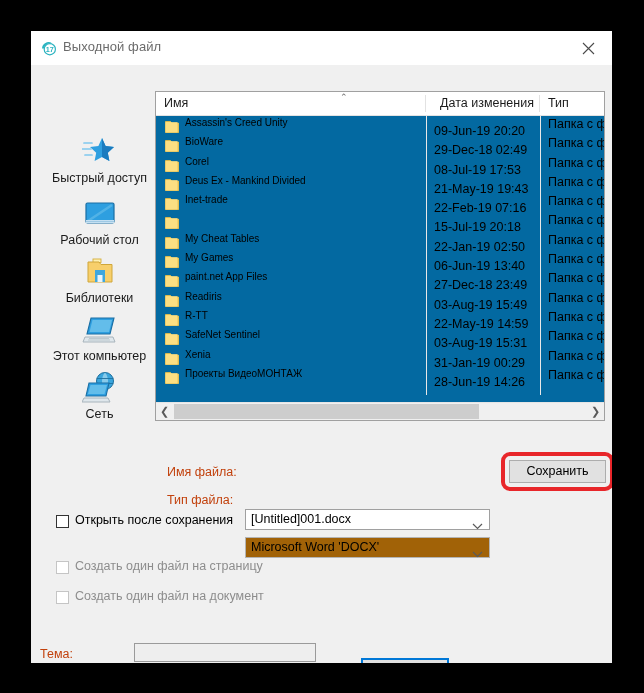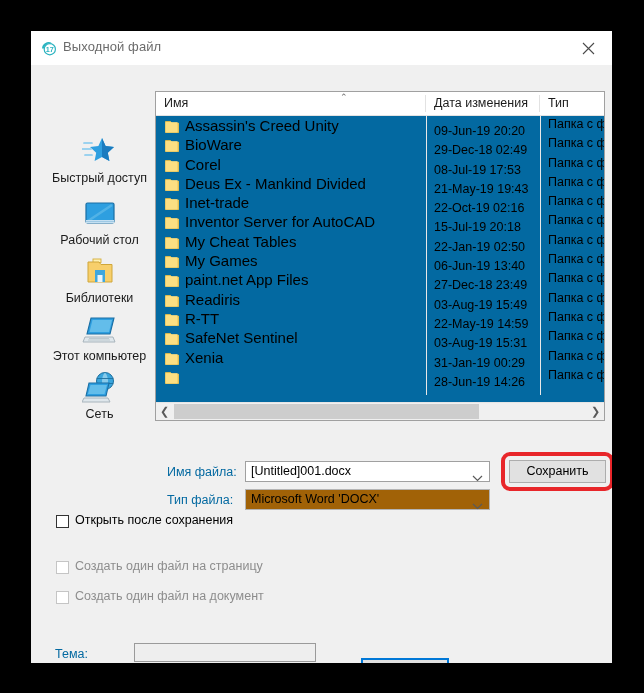--- a/index.html
+++ b/index.html
@@ -154,21 +154,21 @@
     line-height: 23px;
     box-sizing: border-box;
   }
   .fl-col .sep {
     position: absolute;
     right: 0; top: 3px;
     width: 1px; height: 17px;
     background: #e2e2e2;
   }
   .fl-col-name { left: 0;   width: 270px; padding-left: 8px; }
-  .fl-col-date { left: 270px; width: 114px; padding-left: 8px; }
+  .fl-col-date { left: 270px; width: 114px; padding-left: 8px; text-align: center; }
   .fl-col-type { left: 384px; width: 110px; padding-left: 8px; }
   .sort-caret {
     position: absolute;
     left: 184px; top: 1px;
     font-size: 9px;
     color: #6a6a6a;
     line-height: 9px;
   }
 
   .fl-rows {
@@ -183,21 +183,21 @@
     white-space: nowrap;
   }
   .fl-row .fico {
     position: absolute;
     left: 9px; top: 3px;
     width: 14px; height: 13px;
   }
   .fl-row .fname {
     position: absolute;
     left: 29px; top: 1px;
-    font-size: 15px;
+    font-size: 10px;
     color: #000;
   }
   .fl-row .fdate {
     position: absolute;
     left: 278px; top: 8px;
     font-size: 12.5px;
     color: #000;
   }
   .fl-row .ftype {
     position: absolute;
@@ -241,32 +241,33 @@
     position: absolute;
     left: 18px; top: 1px;
     width: 305px; height: 15px;
     background: #cdcdcd;
   }
 
   
   .frm-label {
     position: absolute;
     font-size: 12.5px;
-    color: #0369a1;
+    color: #c2410c;
     white-space: nowrap;
   }
   #lbl-filename { left: 136px; top: 434px; }
   #lbl-filetype { left: 136px; top: 462px; }
 
   .frm-combo {
     position: absolute;
     left: 214px;
     width: 245px; height: 21px;
     box-sizing: border-box;
     border: 1px solid #a0a0a0;
+    margin-top: 48px;
   }
   #cmb-filename { top: 430px; background: #ffffff; }
   #cmb-filetype { top: 458px; background: #a16207; border-color: #b4b4b4; }
   .frm-combo .txt {
     position: absolute;
     left: 5px; top: 2px;
     font-size: 12.5px;
     color: #000;
     white-space: nowrap;
   }
@@ -316,21 +317,21 @@
     left: 19px; top: -2px;
     font-size: 12.5px;
     color: #000;
   }
   .cbrow.disabled .cblbl { color: #8d8d8d; }
   #cb-open     { left: 25px; top: 484px; }
   #cb-perpage  { left: 25px; top: 530px; }
   #cb-perdoc   { left: 25px; top: 560px; }
 
   
-  #lbl-subject  { left: 24px; top: 616px; }
+  #lbl-subject  { left: 9px; top: 616px; }
   .txtfield {
     position: absolute;
     left: 103px;
     width: 182px; height: 19px;
     background: #eeeeee;
     border: 1px solid #9a9a9a;
     box-sizing: border-box;
   }
   #fld-subject  { top: 612px; }
 
@@ -550,30 +551,29 @@
           <span class="fdate">21-May-19 19:43</span>
           <span class="ftype">Папка с ф</span>
         </div>
         <div class="fl-row">
           <span class="fico"><svg width="14" height="13" viewBox="0 0 14 13">
               <path d="M0.5 1.5 h5 l1.3 1.6 H13.5 V12.5 H0.5 Z" fill="#fbd96b" stroke="#e0bb49" stroke-width="0.9"></path>
               <path d="M0.5 2.2 h12 V12.5 H0.5 Z" fill="#fcdf82"></path>
               <path d="M12.6 3 v9.5 h0.9 V3 Z" fill="#e8c45c"></path>
             </svg></span>
           <span class="fname">Inet-trade</span>
-          <span class="fdate">22-Oct-19 02:16</span>
-          <span class="ftype">Папка с ф</span>
-        </div>
-        <div class="fl-row">
-          <span class="fico"><svg width="14" height="13" viewBox="0 0 14 13">
-              <path d="M0.5 1.5 h5 l1.3 1.6 H13.5 V12.5 H0.5 Z" fill="#fbd96b" stroke="#e0bb49" stroke-width="0.9"></path>
-              <path d="M0.5 2.2 h12 V12.5 H0.5 Z" fill="#fcdf82"></path>
-              <path d="M12.6 3 v9.5 h0.9 V3 Z" fill="#e8c45c"></path>
-            </svg></span>
-          <span class="fname">Inventor Server for AutoCAD</span>
+          <span class="fdate">22-Feb-19 07:16</span>
+          <span class="ftype">Папка с ф</span>
+        </div>
+        <div class="fl-row">
+          <span class="fico"><svg width="14" height="13" viewBox="0 0 14 13">
+              <path d="M0.5 1.5 h5 l1.3 1.6 H13.5 V12.5 H0.5 Z" fill="#fbd96b" stroke="#e0bb49" stroke-width="0.9"></path>
+              <path d="M0.5 2.2 h12 V12.5 H0.5 Z" fill="#fcdf82"></path>
+              <path d="M12.6 3 v9.5 h0.9 V3 Z" fill="#e8c45c"></path>
+            </svg></span>
           <span class="fdate">15-Jul-19 20:18</span>
           <span class="ftype">Папка с ф</span>
         </div>
         <div class="fl-row">
           <span class="fico"><svg width="14" height="13" viewBox="0 0 14 13">
               <path d="M0.5 1.5 h5 l1.3 1.6 H13.5 V12.5 H0.5 Z" fill="#fbd96b" stroke="#e0bb49" stroke-width="0.9"></path>
               <path d="M0.5 2.2 h12 V12.5 H0.5 Z" fill="#fcdf82"></path>
               <path d="M12.6 3 v9.5 h0.9 V3 Z" fill="#e8c45c"></path>
             </svg></span>
           <span class="fname">My Cheat Tables</span>
@@ -639,20 +639,21 @@
           <span class="fname">Xenia</span>
           <span class="fdate">31-Jan-19 00:29</span>
           <span class="ftype">Папка с ф</span>
         </div>
         <div class="fl-row">
           <span class="fico"><svg width="14" height="13" viewBox="0 0 14 13">
               <path d="M0.5 1.5 h5 l1.3 1.6 H13.5 V12.5 H0.5 Z" fill="#fbd96b" stroke="#e0bb49" stroke-width="0.9"></path>
               <path d="M0.5 2.2 h12 V12.5 H0.5 Z" fill="#fcdf82"></path>
               <path d="M12.6 3 v9.5 h0.9 V3 Z" fill="#e8c45c"></path>
             </svg></span>
+          <span class="fname">Проекты ВидеоМОНТАЖ</span>
           <span class="fdate">28-Jun-19 14:26</span>
           <span class="ftype">Папка с ф</span>
         </div>
       </div>
 
     <div class="hscroll">
       <span class="arr left">❮</span>
       <span class="thumb"></span>
       <span class="arr right">❯</span>
     </div>

